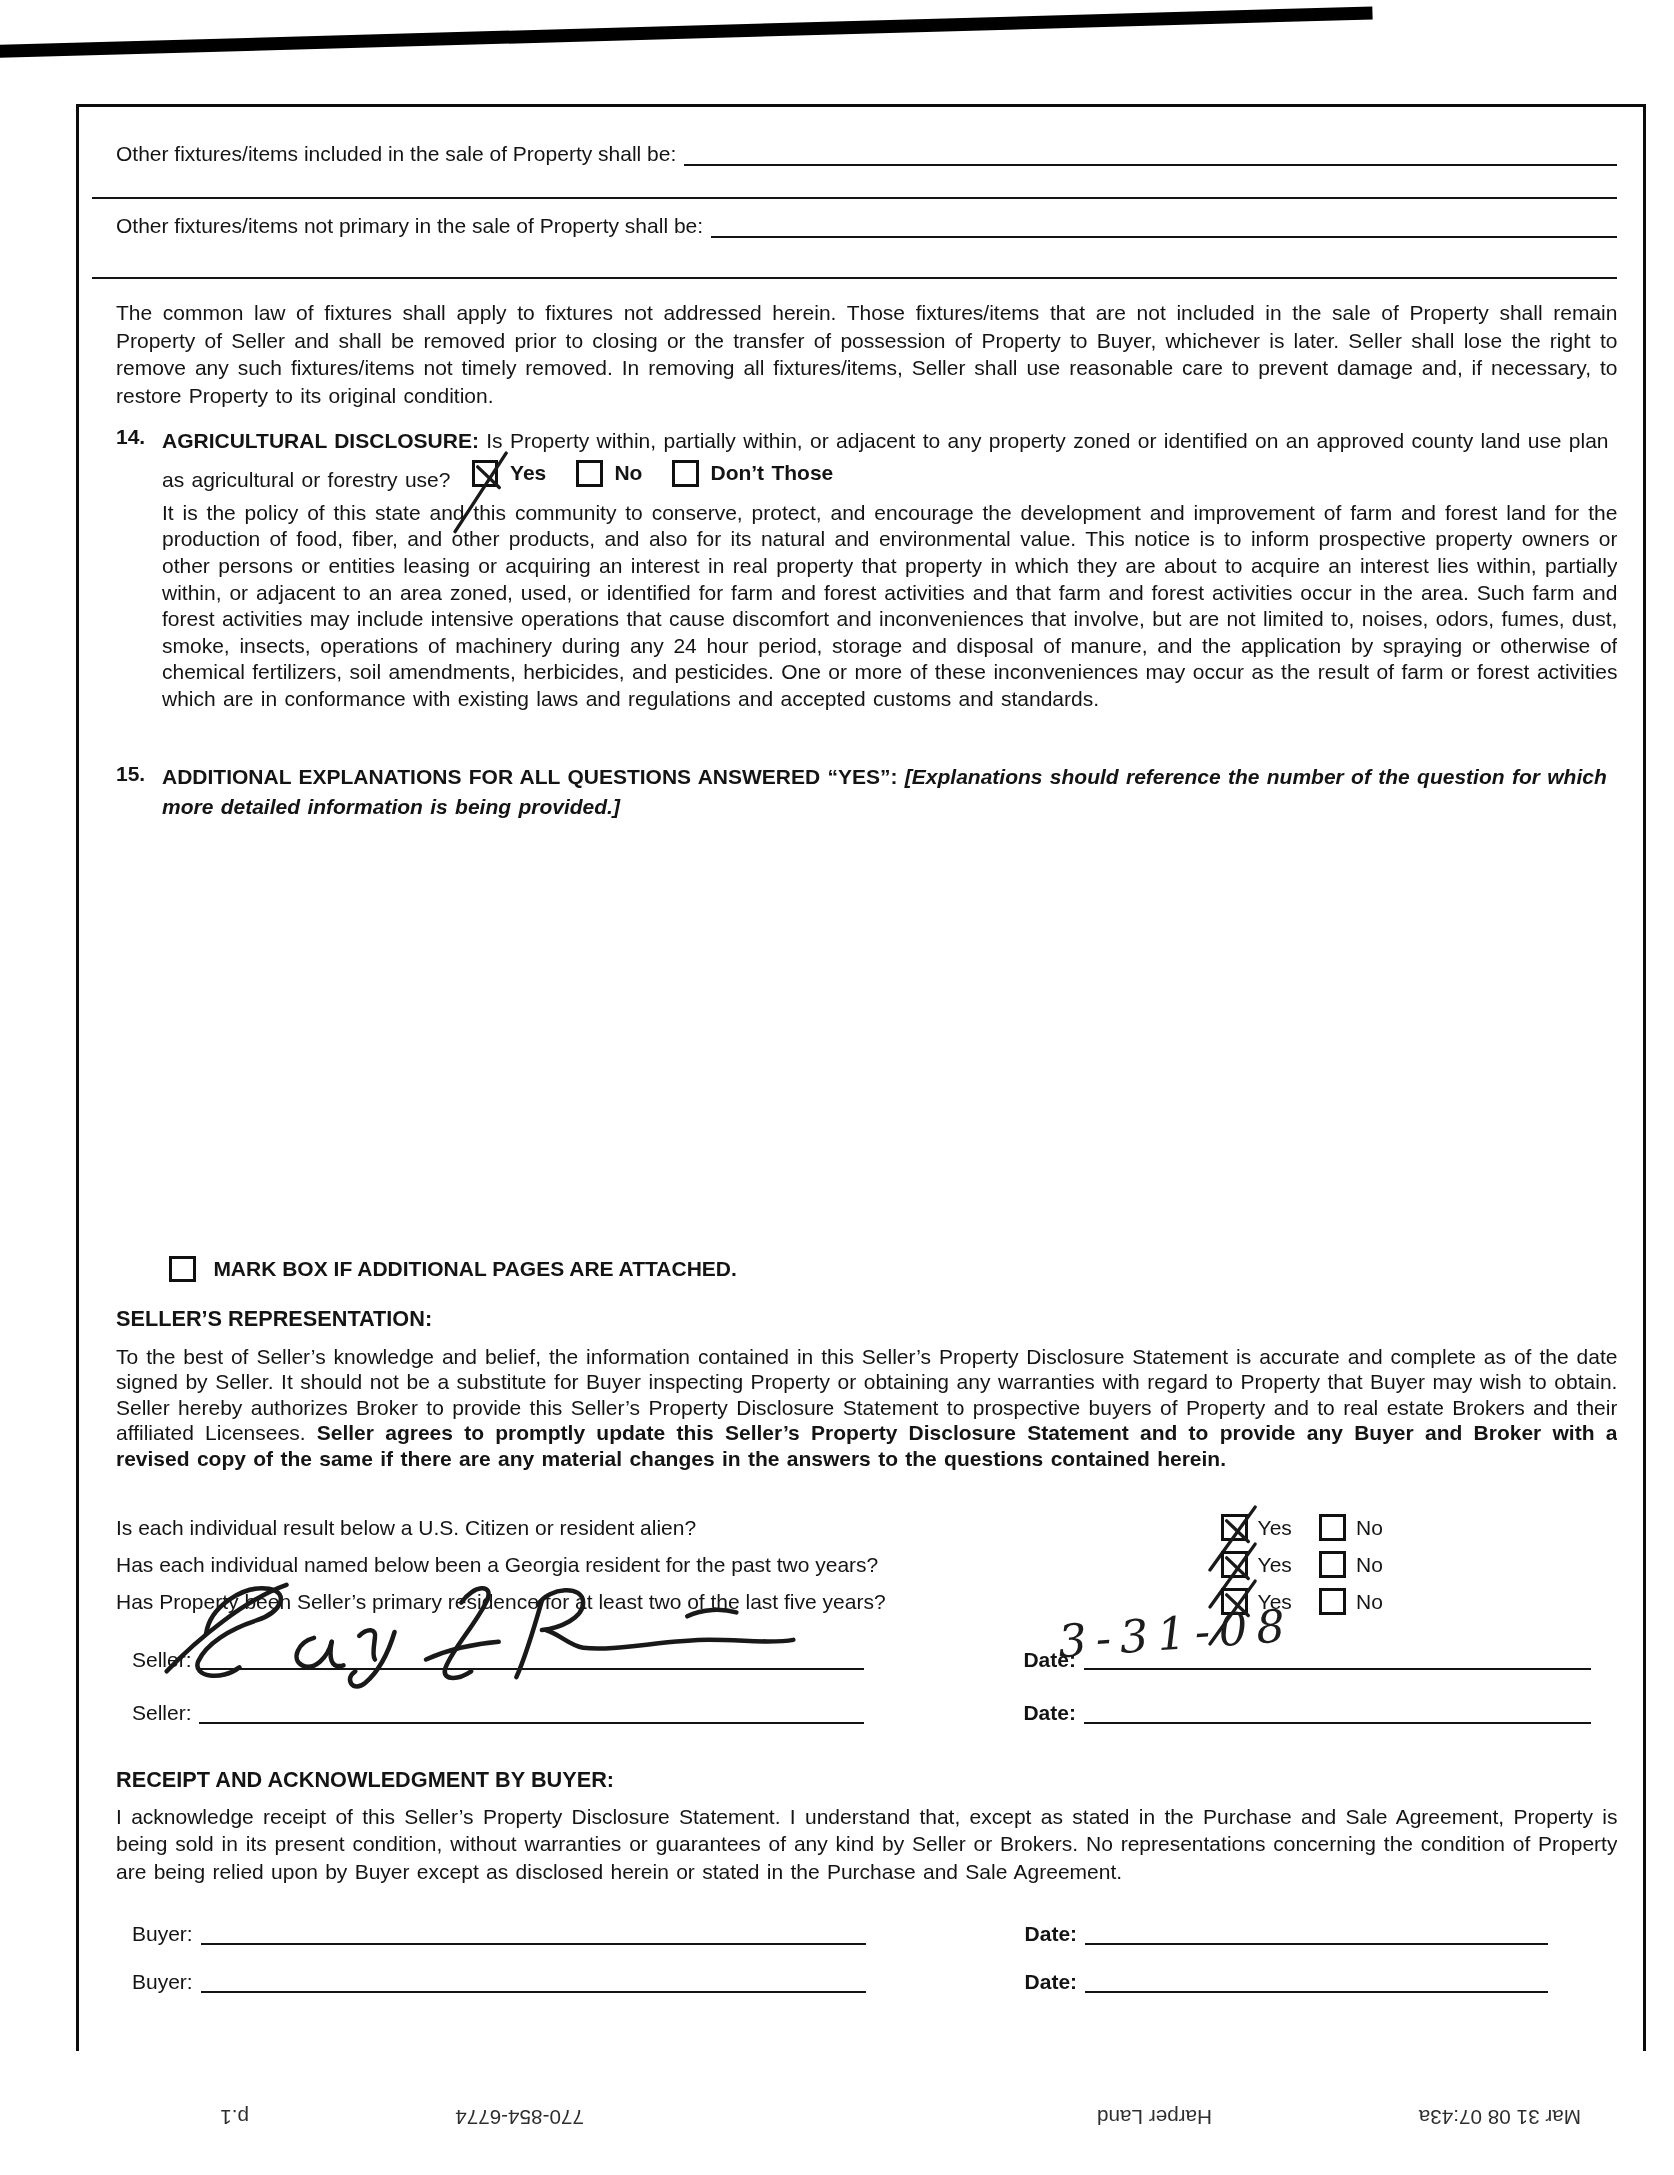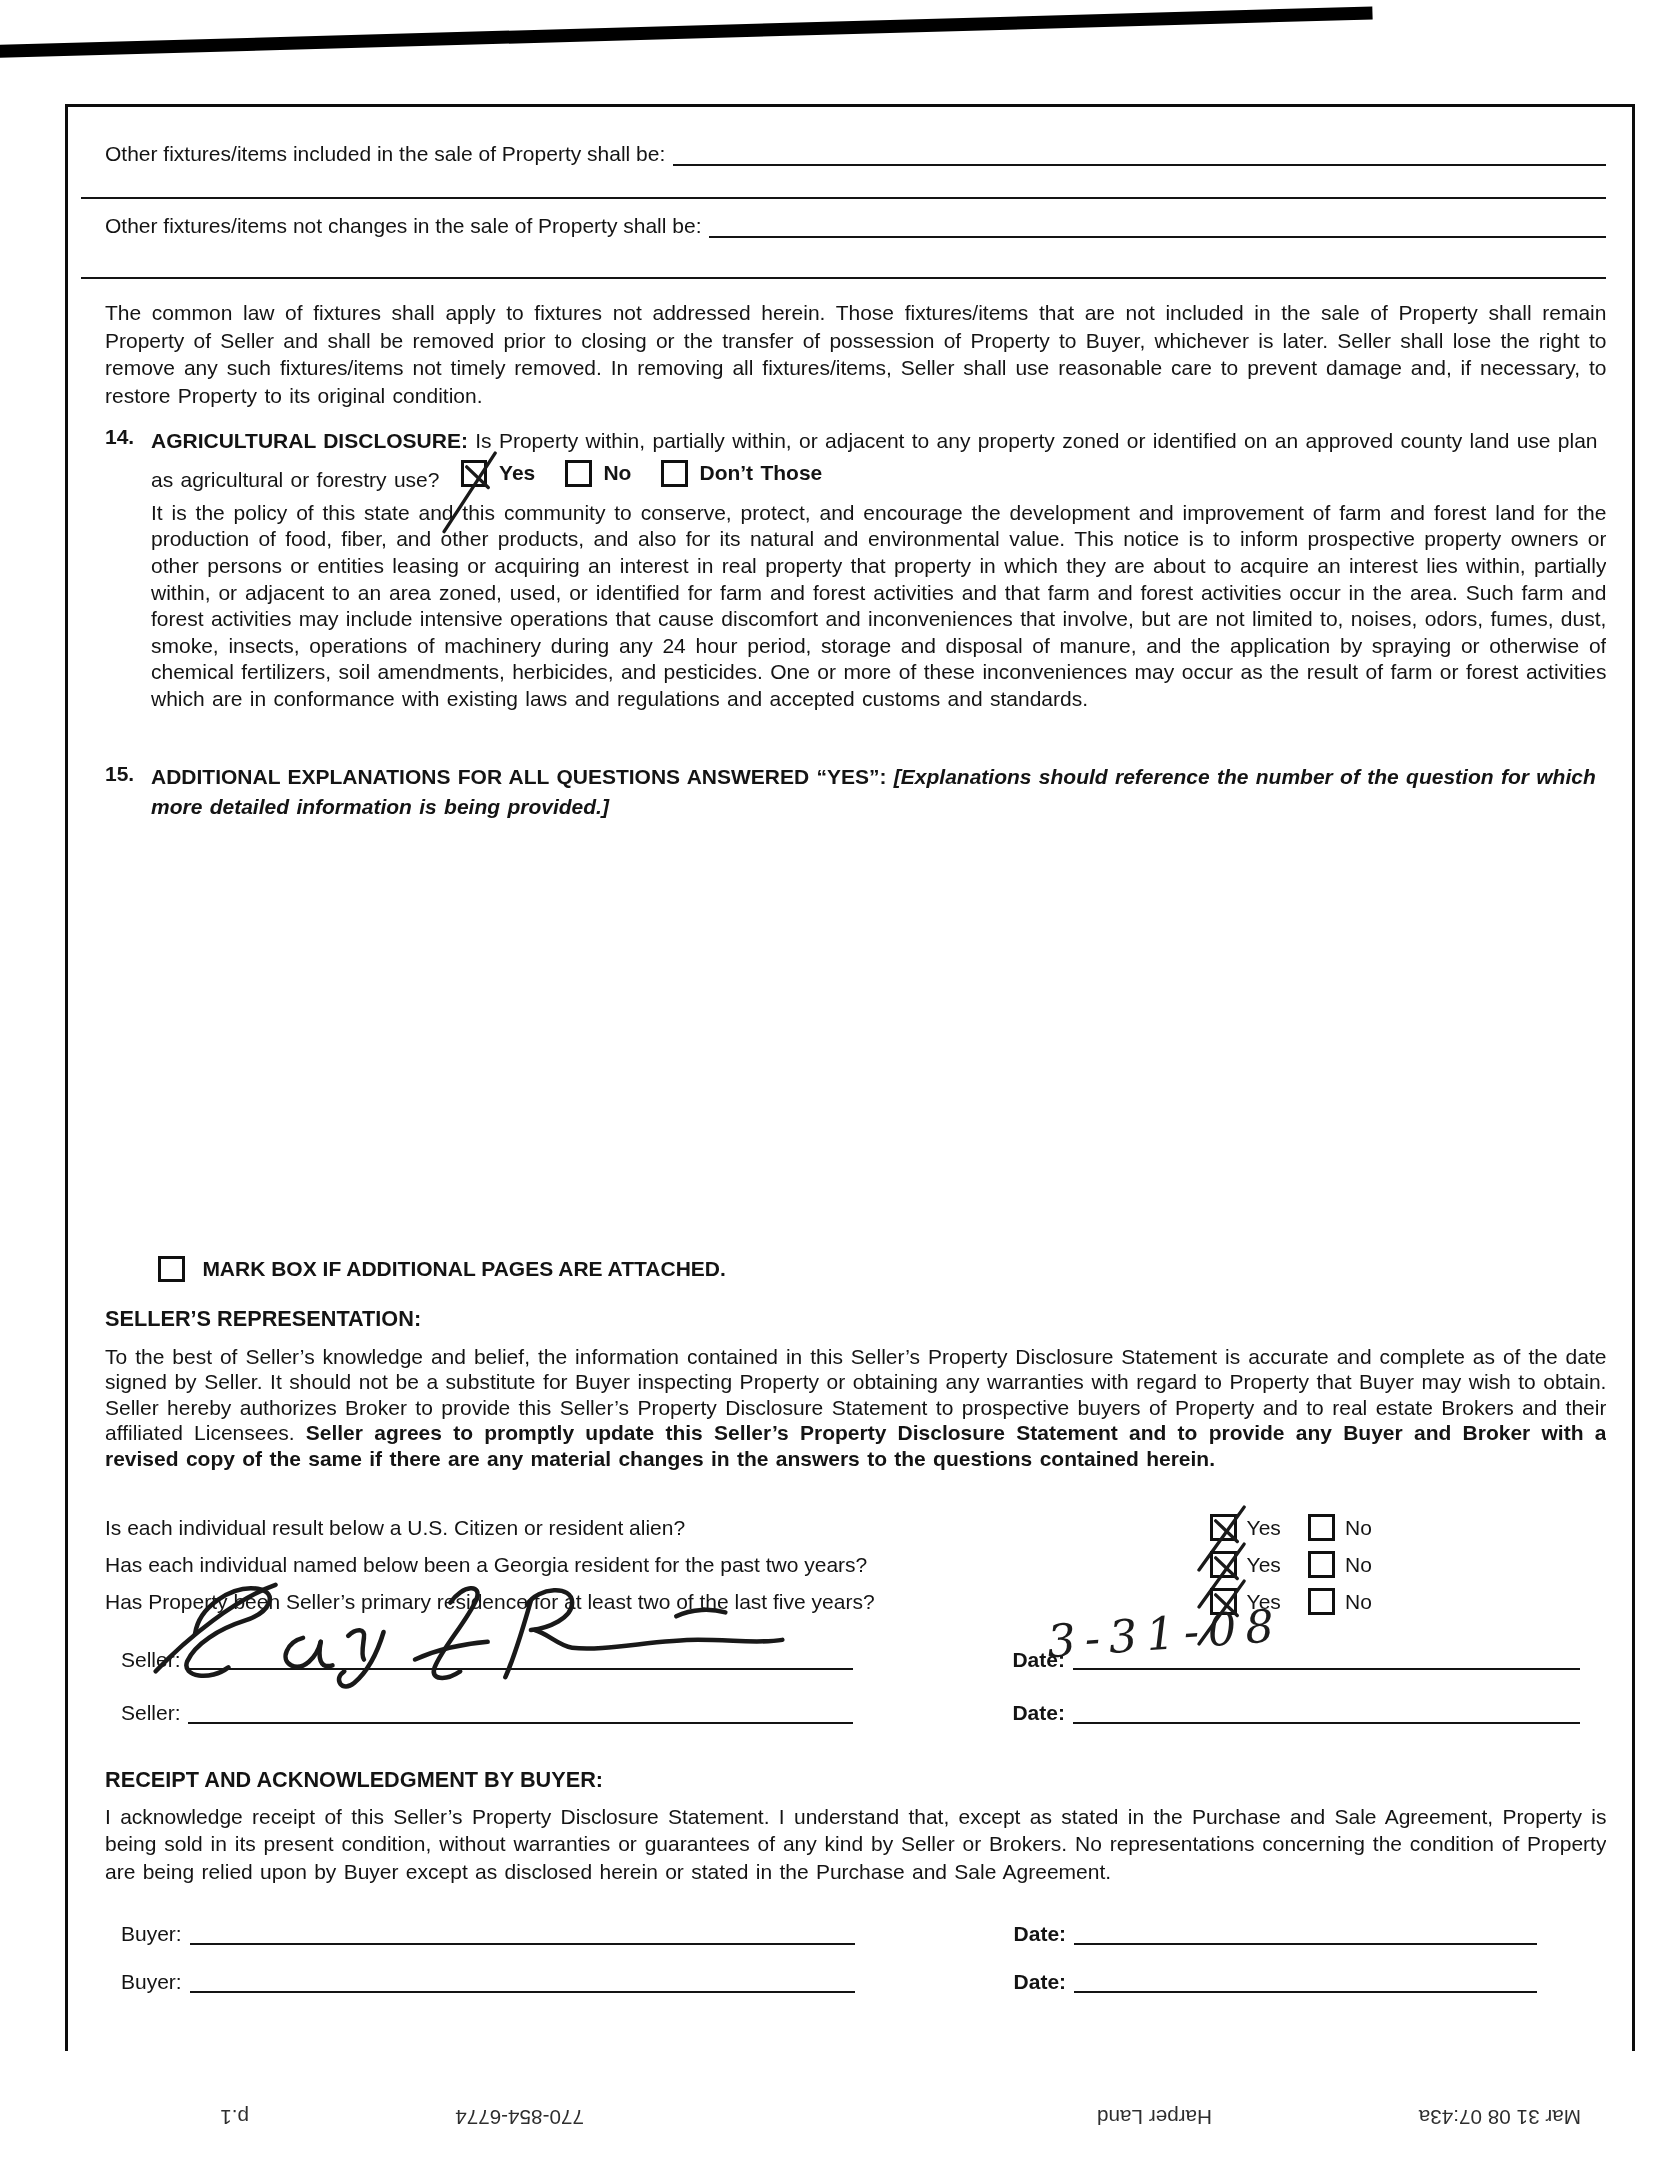--- a/index.html
+++ b/index.html
@@ -2,21 +2,21 @@
 <html><head>
 <meta charset="utf-8">
 <style>
   html,body{margin:0;padding:0;background:#ffffff;}
   .page{position:relative;width:1675px;height:2175px;background:#ffffff;overflow:hidden;
         font-family:"Liberation Sans",sans-serif;color:#141414;}
   
   .scan-bar{position:absolute;left:-5.9px;top:45px;width:1379px;height:12.8px;background:#000;
             transform:rotate(-1.6deg);transform-origin:left center;}
   
-  .form-box{position:absolute;left:65px;top:104px;width:1570px;height:1947px;box-sizing:border-box;
+  .form-box{position:absolute;left:76px;top:104px;width:1570px;height:1947px;box-sizing:border-box;
             border:3px solid #0c0c0c;border-bottom:none;padding:0 25.6px 0 37px;}
   .txt{font-size:21px;line-height:26.6px;word-spacing:1.5px;}
   .just{text-align:justify;}
   b,.b{font-weight:bold;}
   
   .fixline{display:flex;align-items:flex-end;font-size:21px;}
   .fixline .lbl{white-space:nowrap;}
   .uline{flex:1;border-bottom:2px solid #141414;margin-left:7.9px;height:23.6px;}
   .bline{height:0;border-bottom:2px solid #141414;margin-left:-23.6px;}
   
@@ -70,21 +70,21 @@
 
   <div class="form-box">
 
     <div class="fixline" style="margin-top:33px;">
       <span class="lbl">Other fixtures/items included in the sale of Property shall be:</span>
       <span class="uline"></span>
     </div>
     <div class="bline" style="margin-top:31.5px;"></div>
 
     <div class="fixline" style="margin-top:13.8px;">
-      <span class="lbl">Other fixtures/items not changes in the sale of Property shall be:</span>
+      <span class="lbl">Other fixtures/items not primary in the sale of Property shall be:</span>
       <span class="uline"></span>
     </div>
     <div class="bline" style="margin-top:39px;"></div>
 
     <div class="txt just" style="margin-top:19.7px;height:112px;overflow:hidden;line-height:27.6px;">The common law of fixtures shall apply to fixtures not addressed herein. Those fixtures/items that are not included in the sale of Property shall remain Property of Seller and shall be removed prior to closing or the transfer of possession of Property to Buyer, whichever is later. Seller shall lose the right to remove any such fixtures/items not timely removed. In removing all fixtures/items, Seller shall use reasonable care to prevent damage and, if necessary, to restore Property to its original condition.</div>
 
     <div class="item" style="margin-top:13.8px;">
       <span class="num">14.</span>
       <div class="ibody txt" style="line-height:32.5px;height:65px;overflow:visible;">
         <b>AGRICULTURAL DISCLOSURE:</b>

